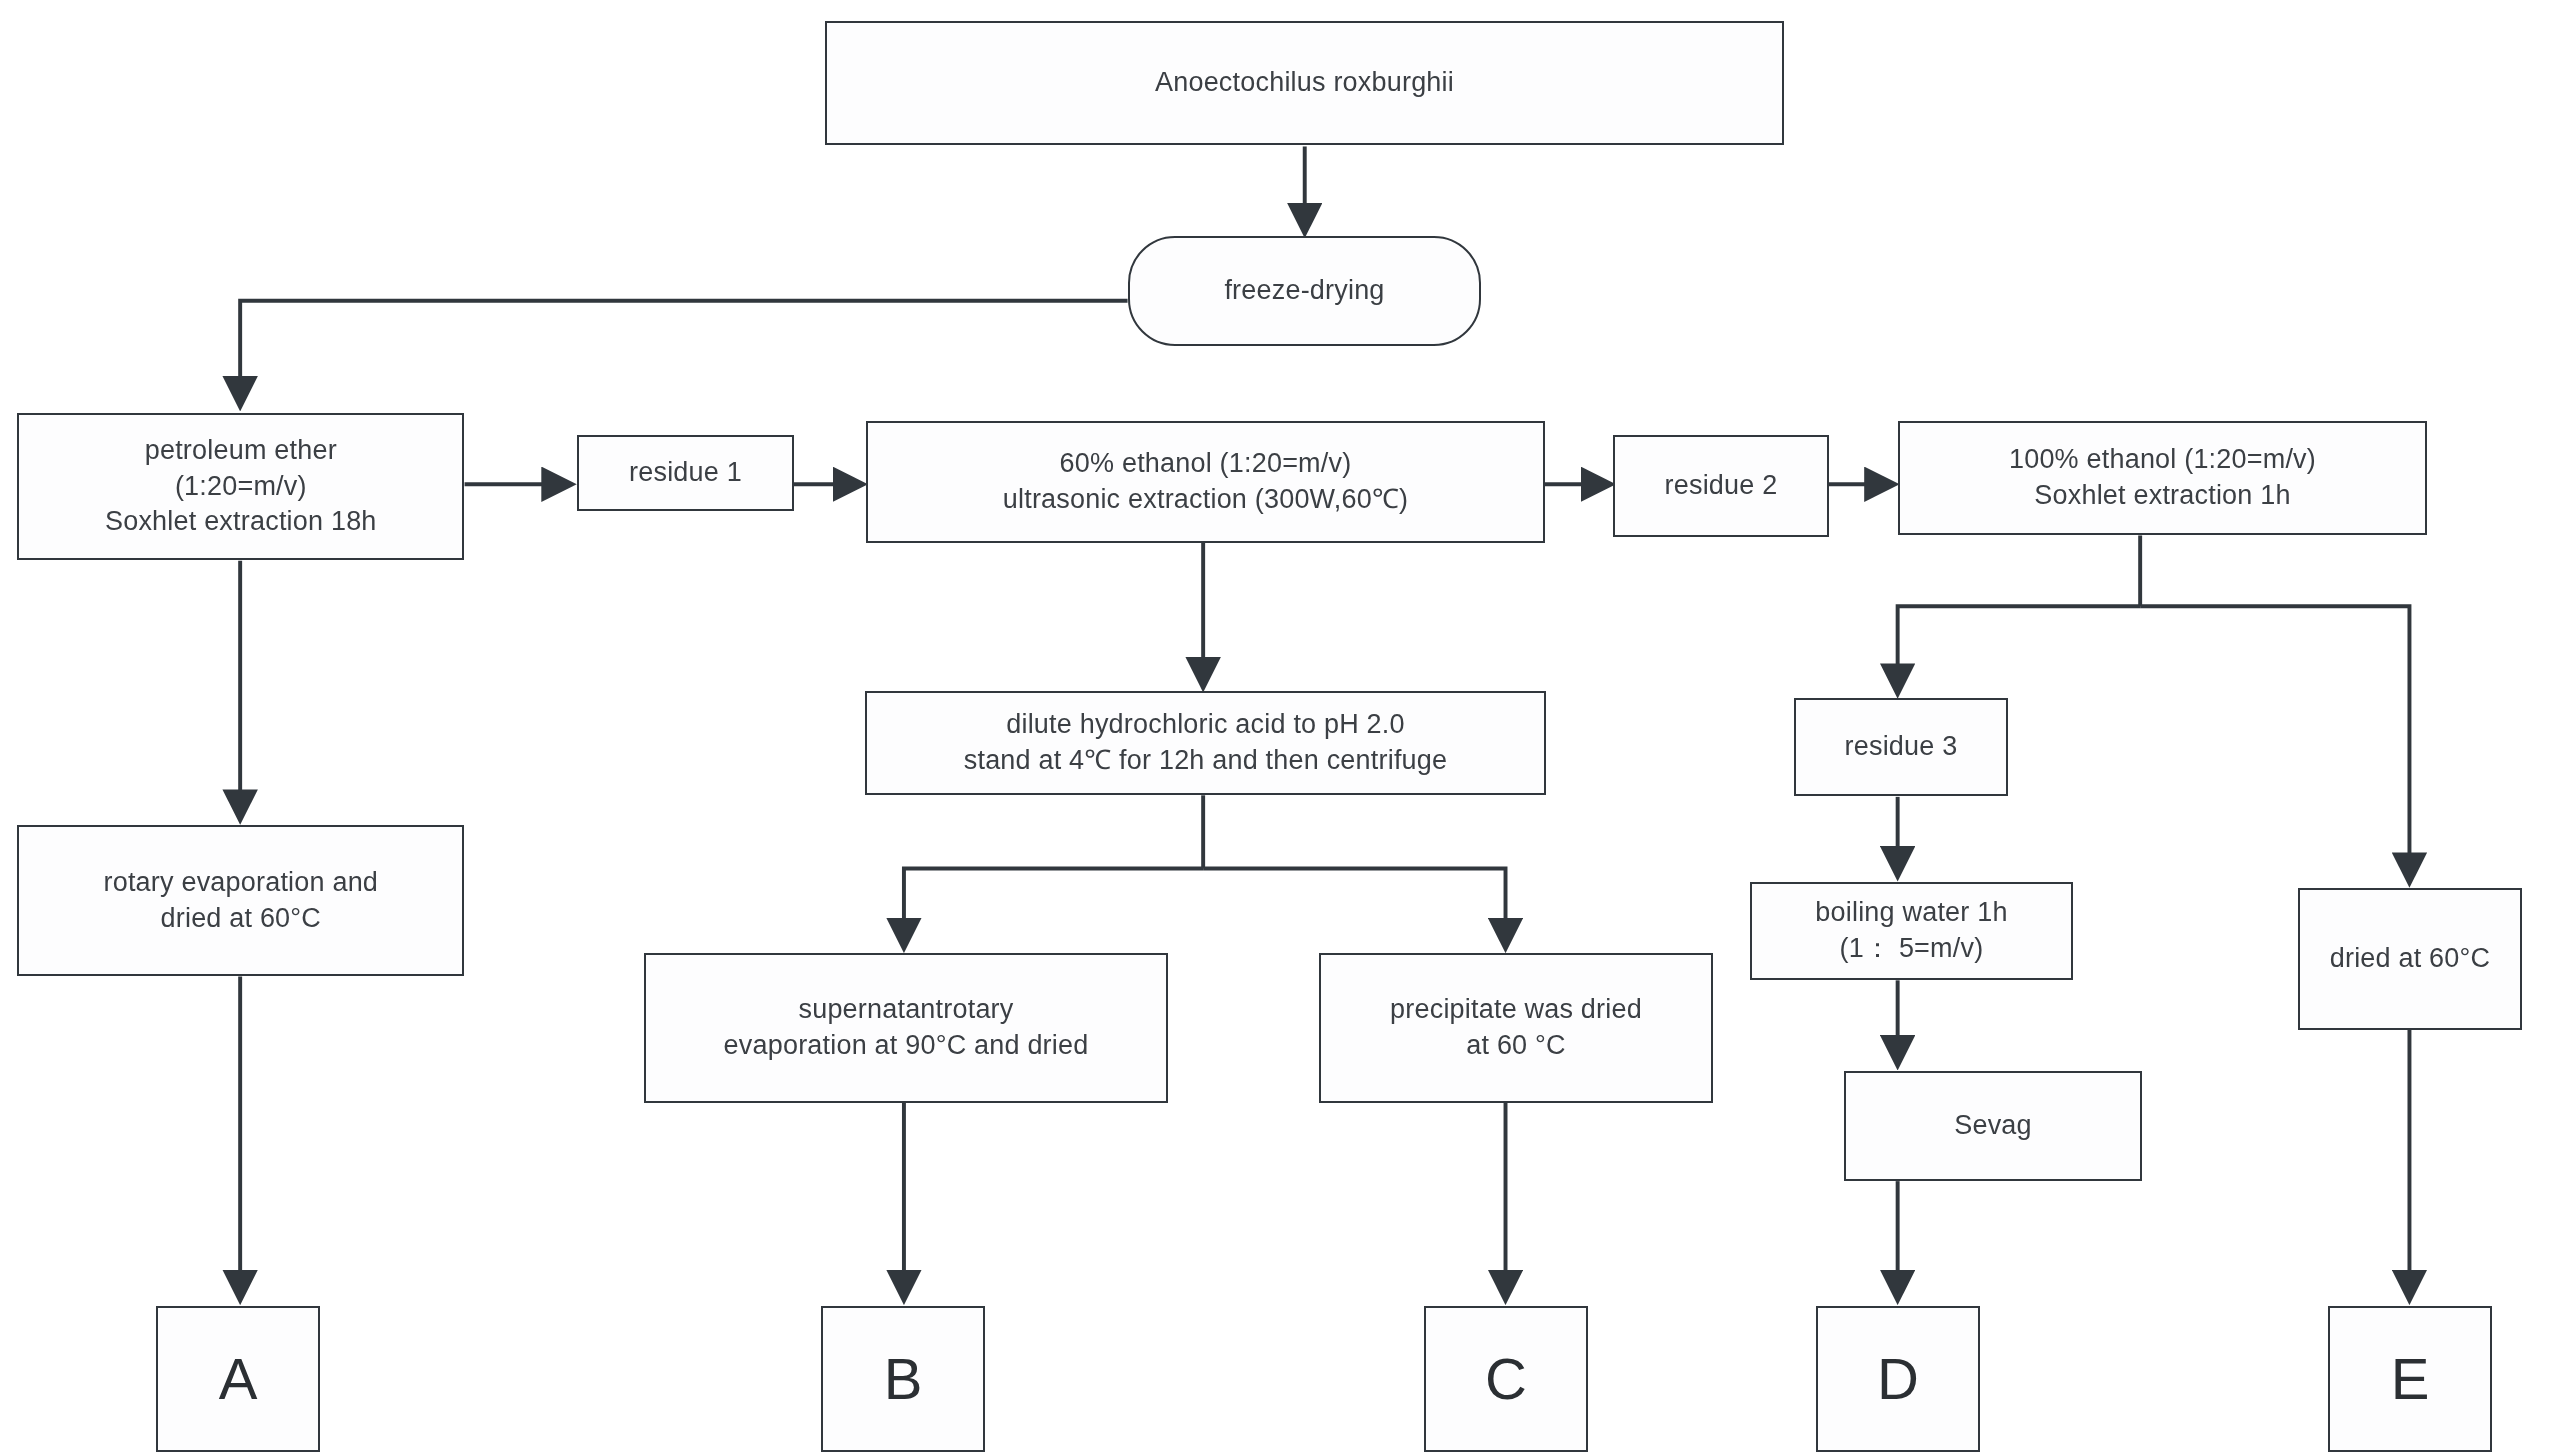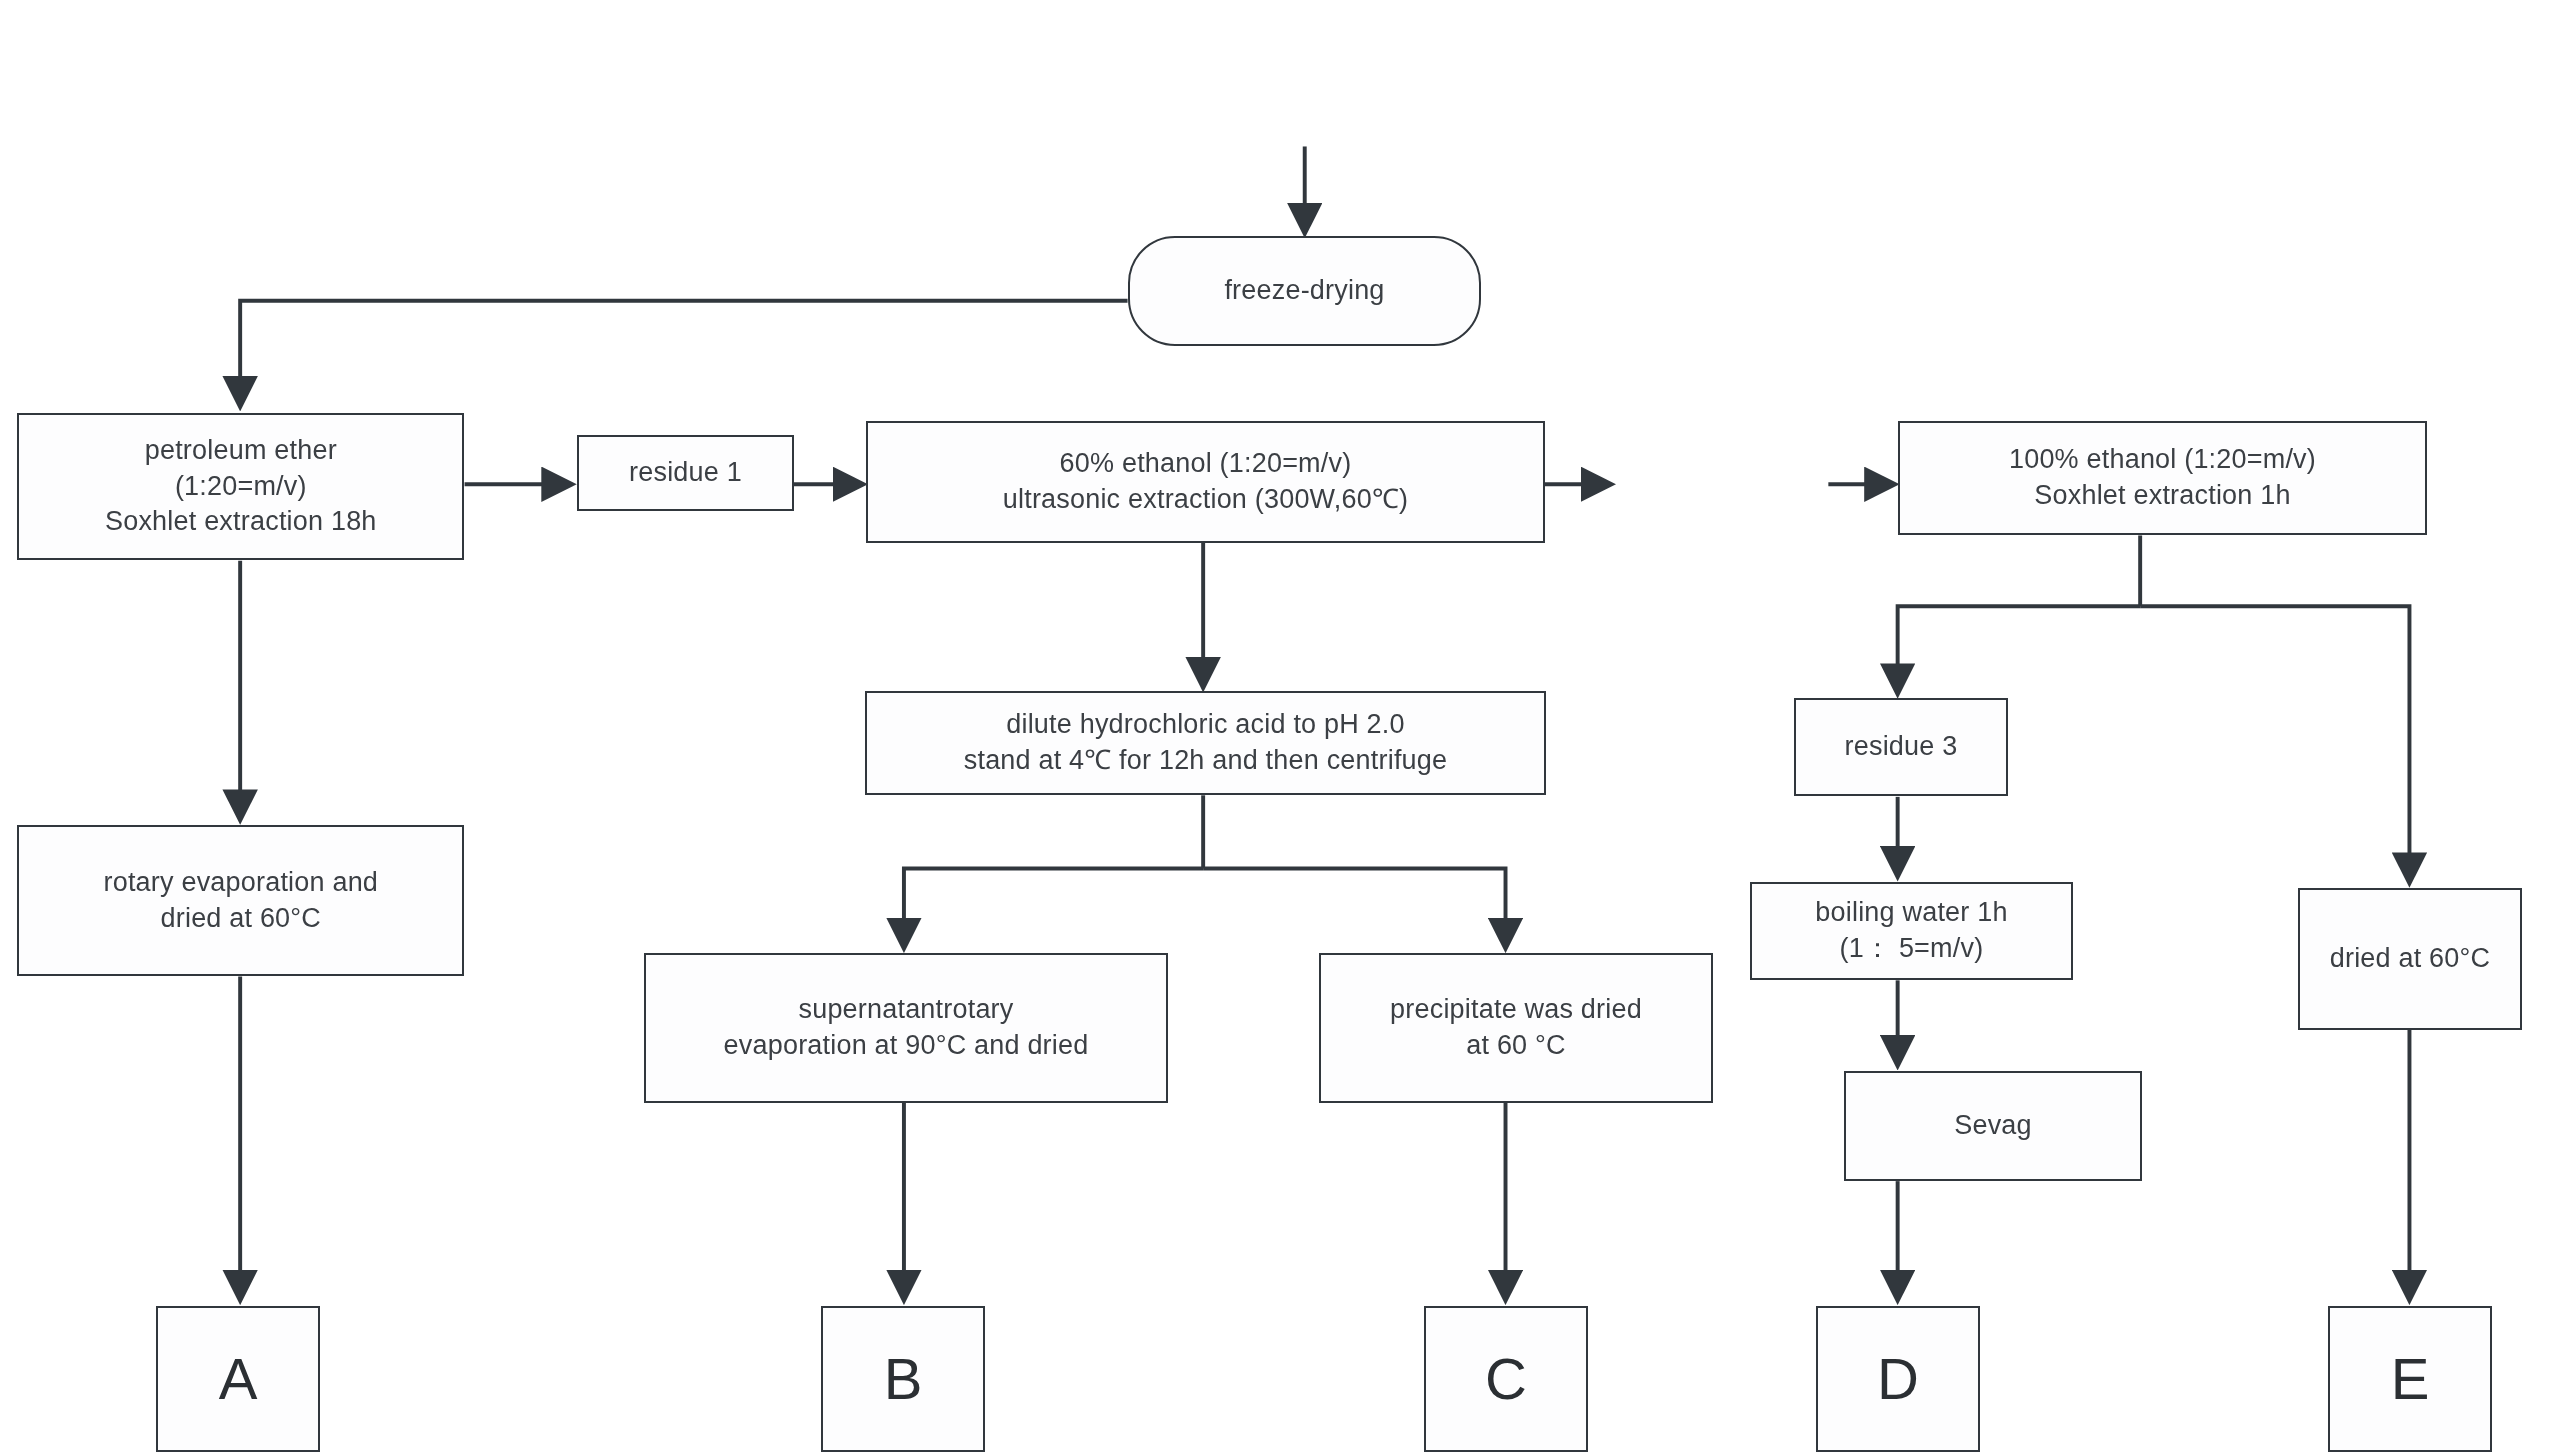--- a/index.html
+++ b/index.html
@@ -96,40 +96,46 @@
       <path d="M 2410 1245 L 2410 1352" marker-end="url(#arrow)"></path>
 
       <path d="M 305 1240 L 305 1650" marker-end="url(#arrow)"></path>
       <path d="M 1148 1400 L 1148 1650" marker-end="url(#arrow)"></path>
       <path d="M 1912 1400 L 1912 1650" marker-end="url(#arrow)"></path>
       <path d="M 2410 1500 L 2410 1650" marker-end="url(#arrow)"></path>
       <path d="M 3060 1308 L 3060 1650" marker-end="url(#arrow)"></path>
     </g>
   </svg>
 
+  <div class="node" style="left:825px; top:21px; width:959px; height:124px;">
+    <span class="txt">Anoectochilus roxburghii</span>
+  </div>
 
   <div class="node round" style="left:1128px; top:236px; width:353px; height:110px;">
     <span class="txt">freeze-drying</span>
   </div>
 
   <div class="node" style="left:17.3px; top:413px; width:447px; height:147px;">
     <span class="txt">petroleum ether
 (1:20=m/v)
 Soxhlet extraction 18h</span>
   </div>
 
   <div class="node" style="left:577px; top:435px; width:217px; height:76px;">
     <span class="txt">residue 1</span>
   </div>
 
   <div class="node" style="left:866px; top:421px; width:679px; height:122px;">
     <span class="txt">60% ethanol (1:20=m/v)
 ultrasonic extraction (300W,60℃)</span>
   </div>
 
+  <div class="node" style="left:1613px; top:435px; width:216px; height:102px;">
+    <span class="txt">residue 2</span>
+  </div>
 
   <div class="node" style="left:1898px; top:421px; width:529px; height:114px;">
     <span class="txt">100% ethanol (1:20=m/v)
 Soxhlet extraction 1h</span>
   </div>
 
   <div class="node" style="left:865px; top:691px; width:681px; height:104px;">
     <span class="txt">dilute hydrochloric acid to pH 2.0
 stand at 4℃ for 12h and then centrifuge</span>
   </div>

